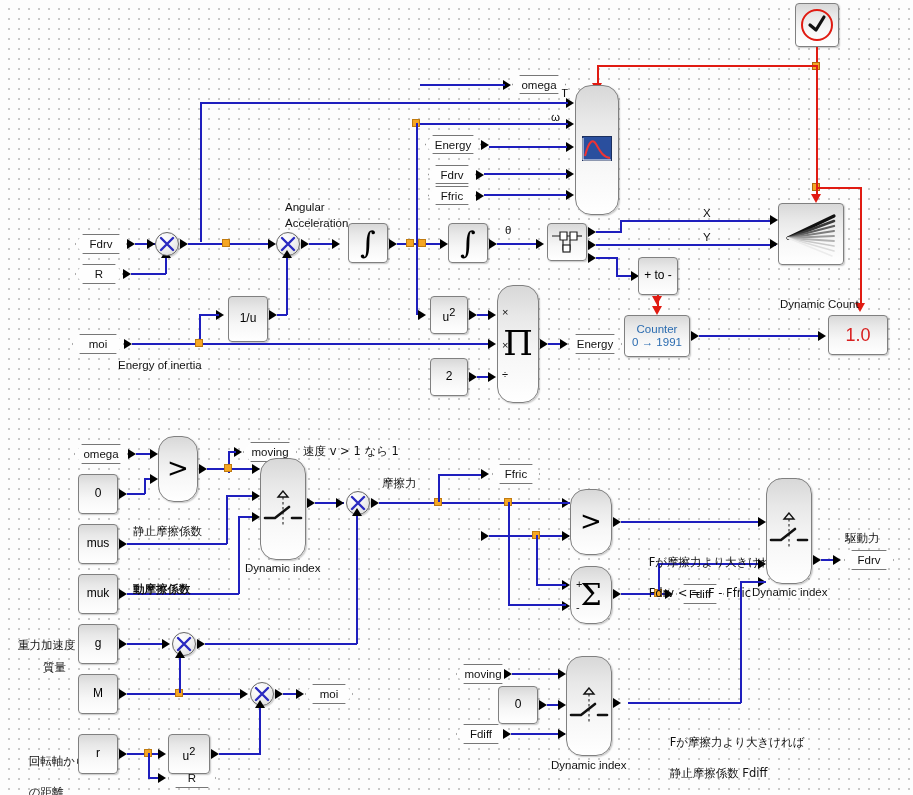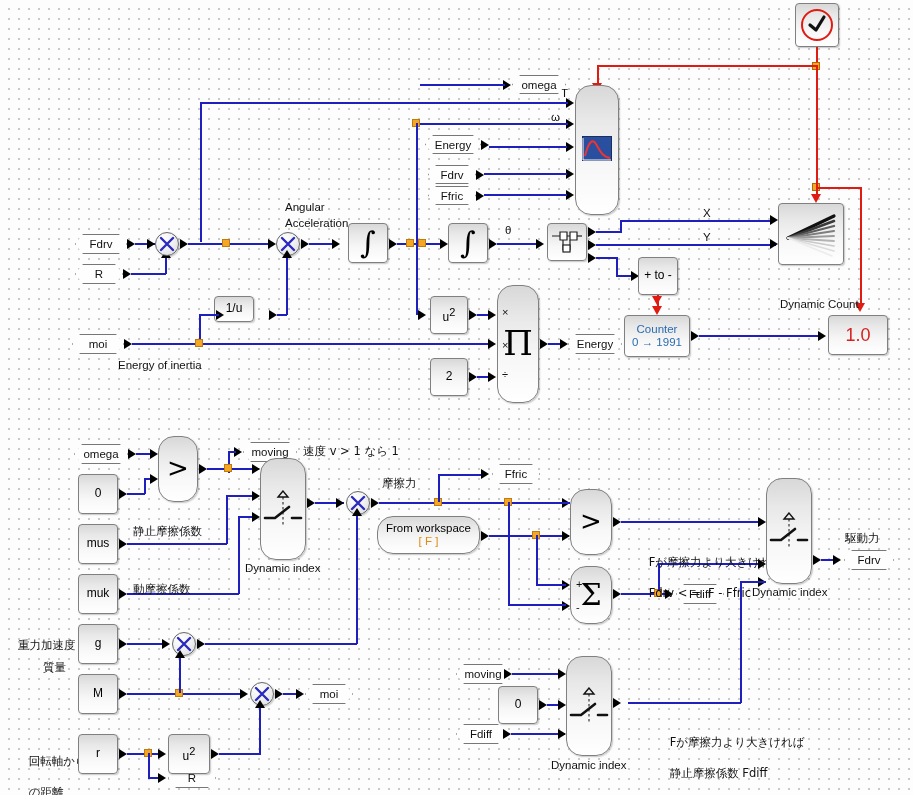--- a/index.html
+++ b/index.html
@@ -237,21 +237,21 @@
   <div class="arw" style="left:440px; top:239px;"></div>
 
   <div class="blk sq" style="left:448px; top:223px; width:40px; height:40px;">
     <span class="sym-int">∫</span>
   </div>
   <div class="arw" style="left:489px; top:239px;"></div>
   <div class="wire h" style="left:497px; top:243px; width:43px;"></div>
   <div class="txt" style="left:505px; top:223px;">θ</div>
   <div class="arw" style="left:536px; top:239px;"></div>
 
-  <div class="blk sq" style="left:214px; top:296px; width:40px; height:26px;">
+  <div class="blk sq" style="left:228px; top:296px; width:40px; height:46px;">
     <span>1/u</span>
   </div>
   <div class="arw" style="left:216px; top:310px;"></div>
   <div class="arw" style="left:269px; top:310px;"></div>
   <div class="wire h" style="left:277px; top:314px; width:10px;"></div>
   <div class="wire v" style="left:286px; top:258px; height:57px;"></div>
   <div class="arw up" style="left:282px; top:250px;"></div>
   <div class="wire h" style="left:199px; top:314px; width:20px;"></div>
   <div class="wire v" style="left:199px; top:314px; height:30px;"></div>
 
@@ -403,21 +403,21 @@
   <div class="txt jp" style="left:133px; top:524px;">静止摩擦係数</div>
 
   <div class="blk sq" style="left:78px; top:574px; width:40px; height:40px;">
     <span>muk</span>
   </div>
   <div class="arw" style="left:119px; top:589px;"></div>
   <div class="wire h" style="left:127px; top:593px; width:112px;"></div>
   <div class="wire v" style="left:238px; top:516px; height:78px;"></div>
   <div class="wire h" style="left:238px; top:516px; width:14px;"></div>
   <div class="arw" style="left:252px; top:512px;"></div>
-  <div class="txt jp" style="left:133px; top:582px;">動摩擦係数</div>
+  <div class="txt jp" style="left:133px; top:582px;font-weight:bold;">動摩擦係数</div>
 
   <div class="blk pill" style="left:260px; top:458px; width:46px; height:102px;">
     <svg width="40" height="48" viewBox="0 0 40 48">
       <path d="M20 6 L15 12 L25 12 Z" fill="none" stroke="#111" stroke-width="1.4"></path>
       <path d="M20 12 L20 40" stroke="#111" stroke-width="1" stroke-dasharray="2.5,2.5"></path>
       <path d="M2 33 L12 33 L26 22" stroke="#111" stroke-width="2.6" fill="none" stroke-linecap="round"></path>
       <path d="M29 33 L38 33" stroke="#111" stroke-width="2.6" stroke-linecap="round"></path>
     </svg>
   </div>
   <div class="lbl-under" style="left:245px; top:562px;">Dynamic index</div>
@@ -439,24 +439,20 @@
 
   <div class="txt jp" style="left:382px; top:476px;">摩擦力</div>
 
   <div class="wire v" style="left:438px; top:474px; height:28px;"></div>
   <div class="wire h" style="left:438px; top:474px; width:45px;"></div>
   <div class="arw" style="left:481px; top:469px;"></div>
   <div class="tag" style="left:492px; top:464px; width:48px; height:20px;">
     <span>Ffric</span>
   </div>
 
-  <div class="blk pill" style="left:377px; top:516px; width:103px; height:38px; flex-direction:column;">
-    <span style="font-size:11.5px;">From workspace</span>
-    <span class="orange-txt" style="font-size:11.5px;">[ F ]</span>
-  </div>
   <div class="arw" style="left:481px; top:531px;"></div>
   <div class="wire h" style="left:489px; top:535px; width:80px;"></div>
   <div class="junc" style="left:532px; top:531px;"></div>
   <div class="arw" style="left:562px; top:531px;"></div>
 
   <div class="blk pill" style="left:570px; top:489px; width:42px; height:66px;">
     <span class="sym-gt">&gt;</span>
   </div>
   <div class="arw" style="left:613px; top:517px;"></div>
   <div class="wire h" style="left:621px; top:521px; width:143px;"></div>

